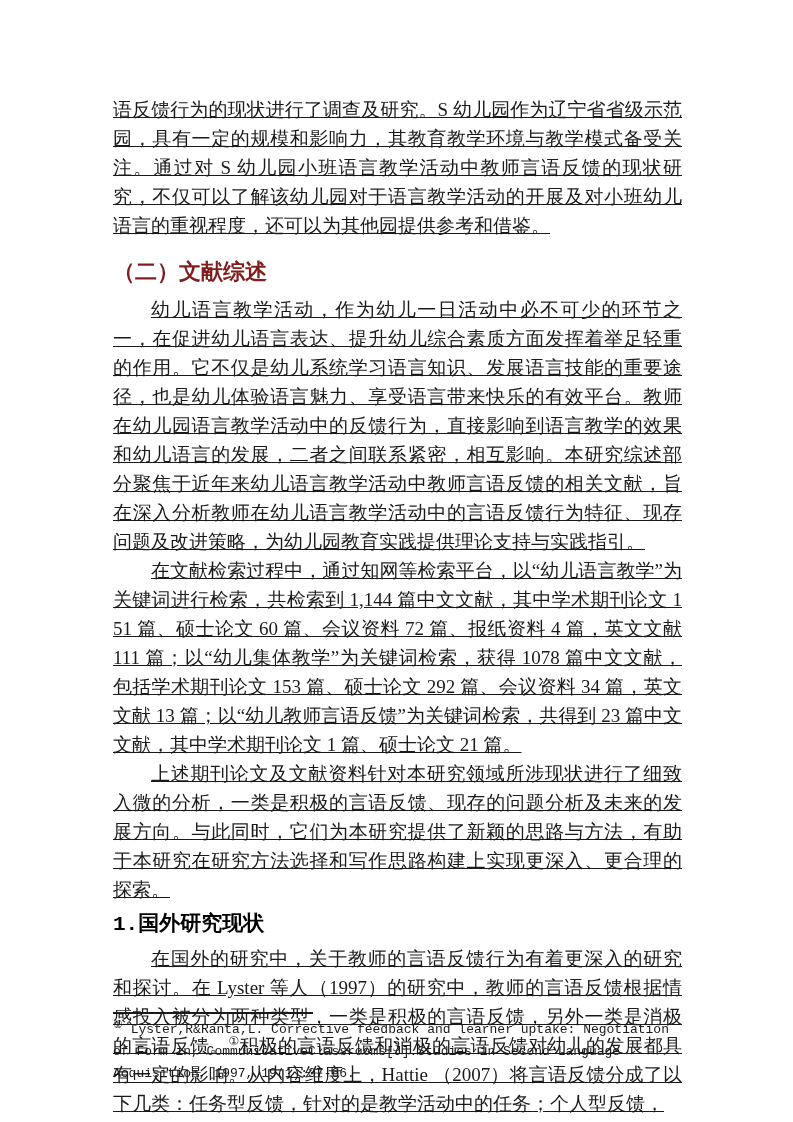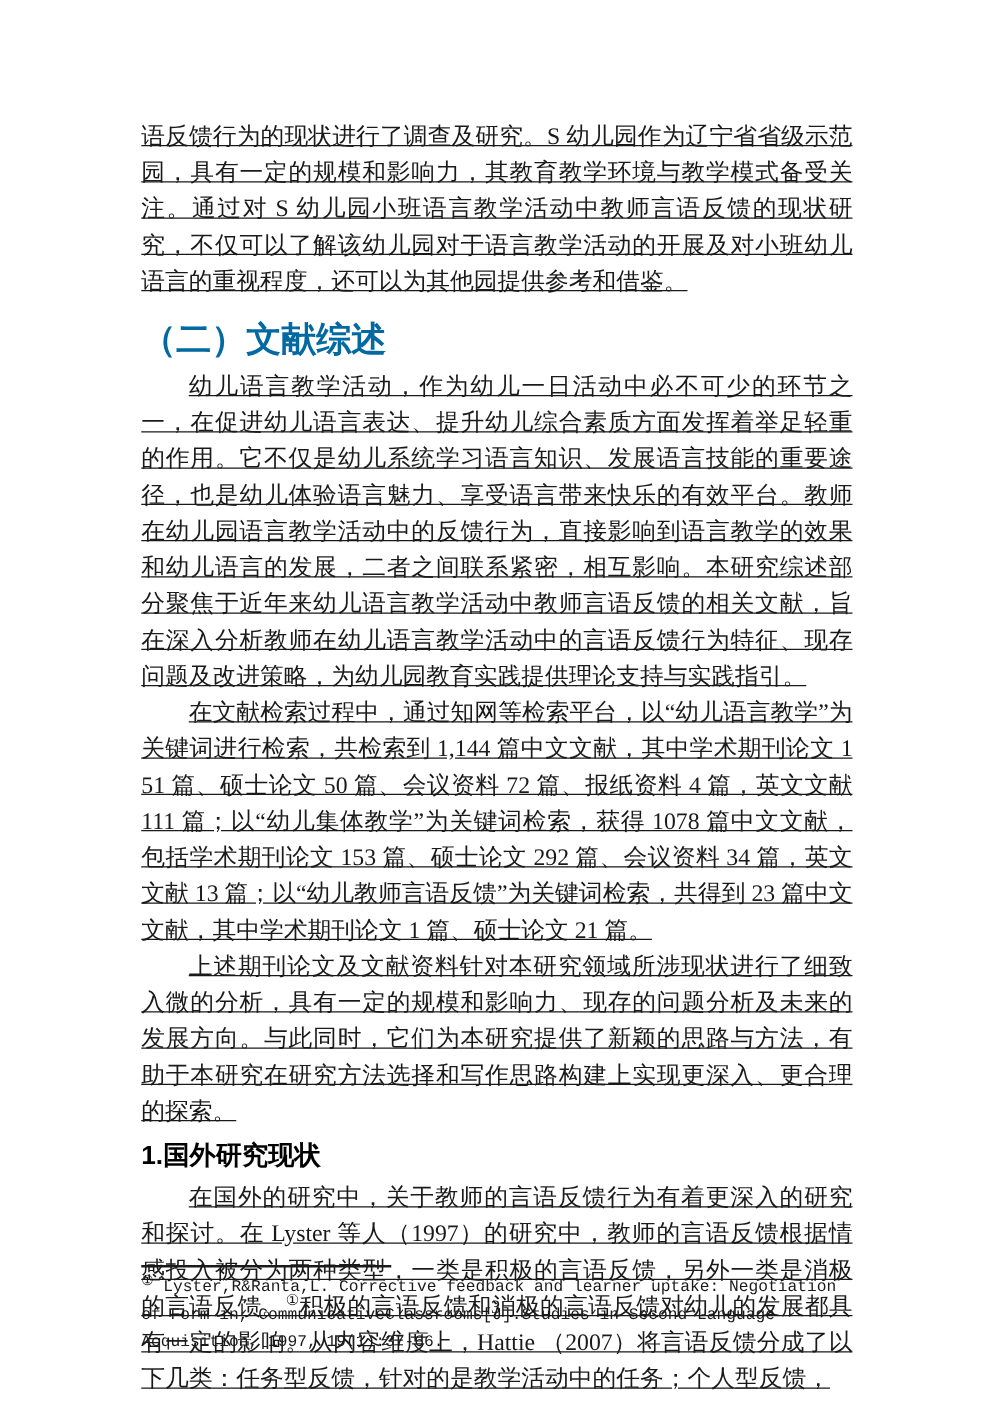--- a/index.html
+++ b/index.html
@@ -32,27 +32,27 @@
     word-break: break-all;
     text-decoration: underline;
   }
   p.body-text.indent {
     text-indent: 38px;
   }
   h2.section-heading {
     margin: 17px 0 0 0;
     font-family: "Liberation Sans", "DejaVu Sans", sans-serif;
     font-weight: bold;
-    font-size: 28px;
+    font-size: 22px;
     line-height: 30px;
-    color: #0369a1;
+    color: #7f1d1d;
   }
   h3.subsection-heading {
     margin: 6px 0 0 0;
-    font-family: Liberation Sans, sans-serif;
+    font-family: Liberation Mono, monospace;
     font-weight: bold;
     font-size: 21px;
     line-height: 30px;
     color: #000000;
   }
   p.after-heading {
     margin-top: 8px;
   }
   p.after-subheading {
     margin-top: 4px;
@@ -103,23 +103,23 @@
 <div class="page">
 
   <div class="content">
 
     <p class="body-text">语反馈行为的现状进行了调查及研究。S 幼儿园作为辽宁省省级示范园，具有一定的规模和影响力，其教育教学环境与教学模式备受关注。通过对 S 幼儿园小班语言教学活动中教师言语反馈的现状研究，不仅可以了解该幼儿园对于语言教学活动的开展及对小班幼儿语言的重视程度，还可以为其他园提供参考和借鉴。</p>
 
     <h2 class="section-heading">（二）文献综述</h2>
 
     <p class="body-text indent after-heading">幼儿语言教学活动，作为幼儿一日活动中必不可少的环节之一，在促进幼儿语言表达、提升幼儿综合素质方面发挥着举足轻重的作用。它不仅是幼儿系统学习语言知识、发展语言技能的重要途径，也是幼儿体验语言魅力、享受语言带来快乐的有效平台。教师在幼儿园语言教学活动中的反馈行为，直接影响到语言教学的效果和幼儿语言的发展，二者之间联系紧密，相互影响。本研究综述部分聚焦于近年来幼儿语言教学活动中教师言语反馈的相关文献，旨在深入分析教师在幼儿语言教学活动中的言语反馈行为特征、现存问题及改进策略，为幼儿园教育实践提供理论支持与实践指引。</p>
 
-    <p class="body-text indent">在文献检索过程中，通过知网等检索平台，以“幼儿语言教学”为关键词进行检索，共检索到 1,144 篇中文文献，其中学术期刊论文 151 篇、硕士论文 50 篇、会议资料 72 篇、报纸资料 4 篇，英文文献 111 篇；以“幼儿集体教学”为关键词检索，获得 1078 篇中文文献，包括学术期刊论文 153 篇、硕士论文 292 篇、会议资料 34 篇，英文文献 13 篇；以“幼儿教师言语反馈”为关键词检索，共得到 23 篇中文文献，其中学术期刊论文 1 篇、硕士论文 21 篇。</p>
+    <p class="body-text indent">在文献检索过程中，通过知网等检索平台，以“幼儿语言教学”为关键词进行检索，共检索到 1,144 篇中文文献，其中学术期刊论文 151 篇、硕士论文 60 篇、会议资料 72 篇、报纸资料 4 篇，英文文献 111 篇；以“幼儿集体教学”为关键词检索，获得 1078 篇中文文献，包括学术期刊论文 153 篇、硕士论文 292 篇、会议资料 34 篇，英文文献 13 篇；以“幼儿教师言语反馈”为关键词检索，共得到 23 篇中文文献，其中学术期刊论文 1 篇、硕士论文 21 篇。</p>
 
-    <p class="body-text indent">上述期刊论文及文献资料针对本研究领域所涉现状进行了细致入微的分析，具有一定的规模和影响力、现存的问题分析及未来的发展方向。与此同时，它们为本研究提供了新颖的思路与方法，有助于本研究在研究方法选择和写作思路构建上实现更深入、更合理的探索。</p>
+    <p class="body-text indent">上述期刊论文及文献资料针对本研究领域所涉现状进行了细致入微的分析，一类是积极的言语反馈、现存的问题分析及未来的发展方向。与此同时，它们为本研究提供了新颖的思路与方法，有助于本研究在研究方法选择和写作思路构建上实现更深入、更合理的探索。</p>
 
     <h3 class="subsection-heading">1.国外研究现状</h3>
 
     <p class="body-text indent after-subheading">
       <span>在国外的研究中，关于教师的言语反馈行为有着更深入的研究和探讨。在 Lyster 等人（1997）的研究中，教师的言语反馈根据情感投入被分为两种类型，一类是积极的言语反馈，另外一类是消极的言语反馈。</span><sup class="footnote-ref">①</sup><span>积极的言语反馈和消极的言语反馈对幼儿的发展都具有一定的影响。从内容维度上，Hattie （2007）将言语反馈分成了以下几类：任务型反馈，针对的是教学活动中的任务；个人型反馈，</span>
     </p>
 
   </div>
 
   <div class="footnote-area">

